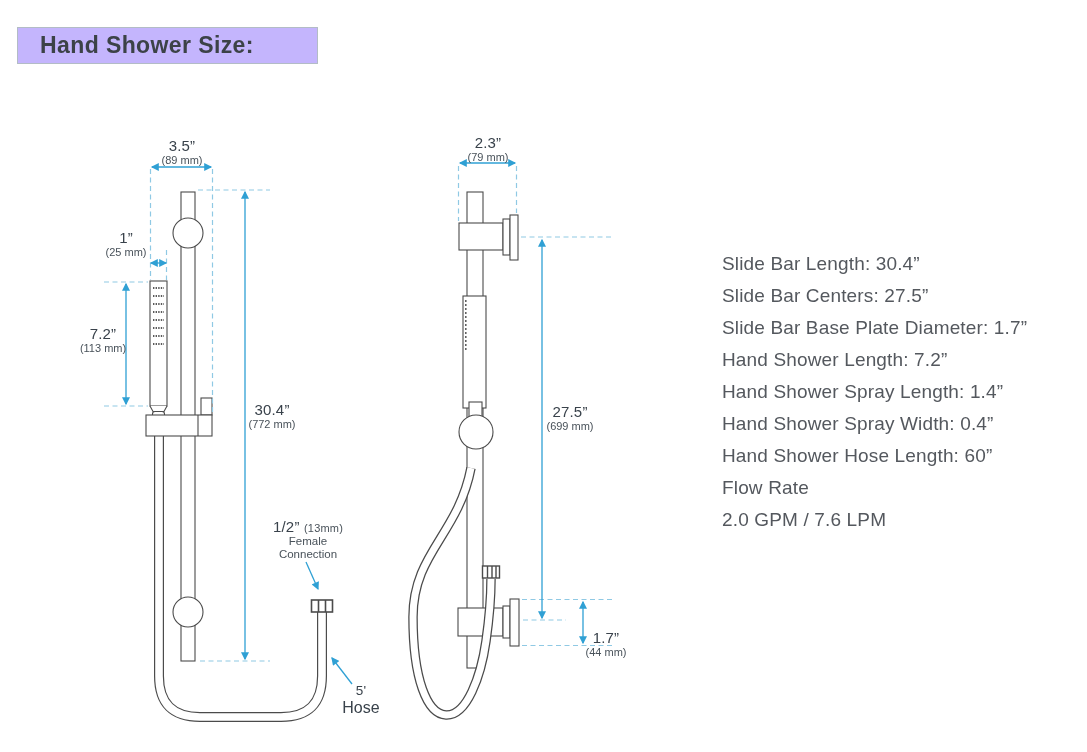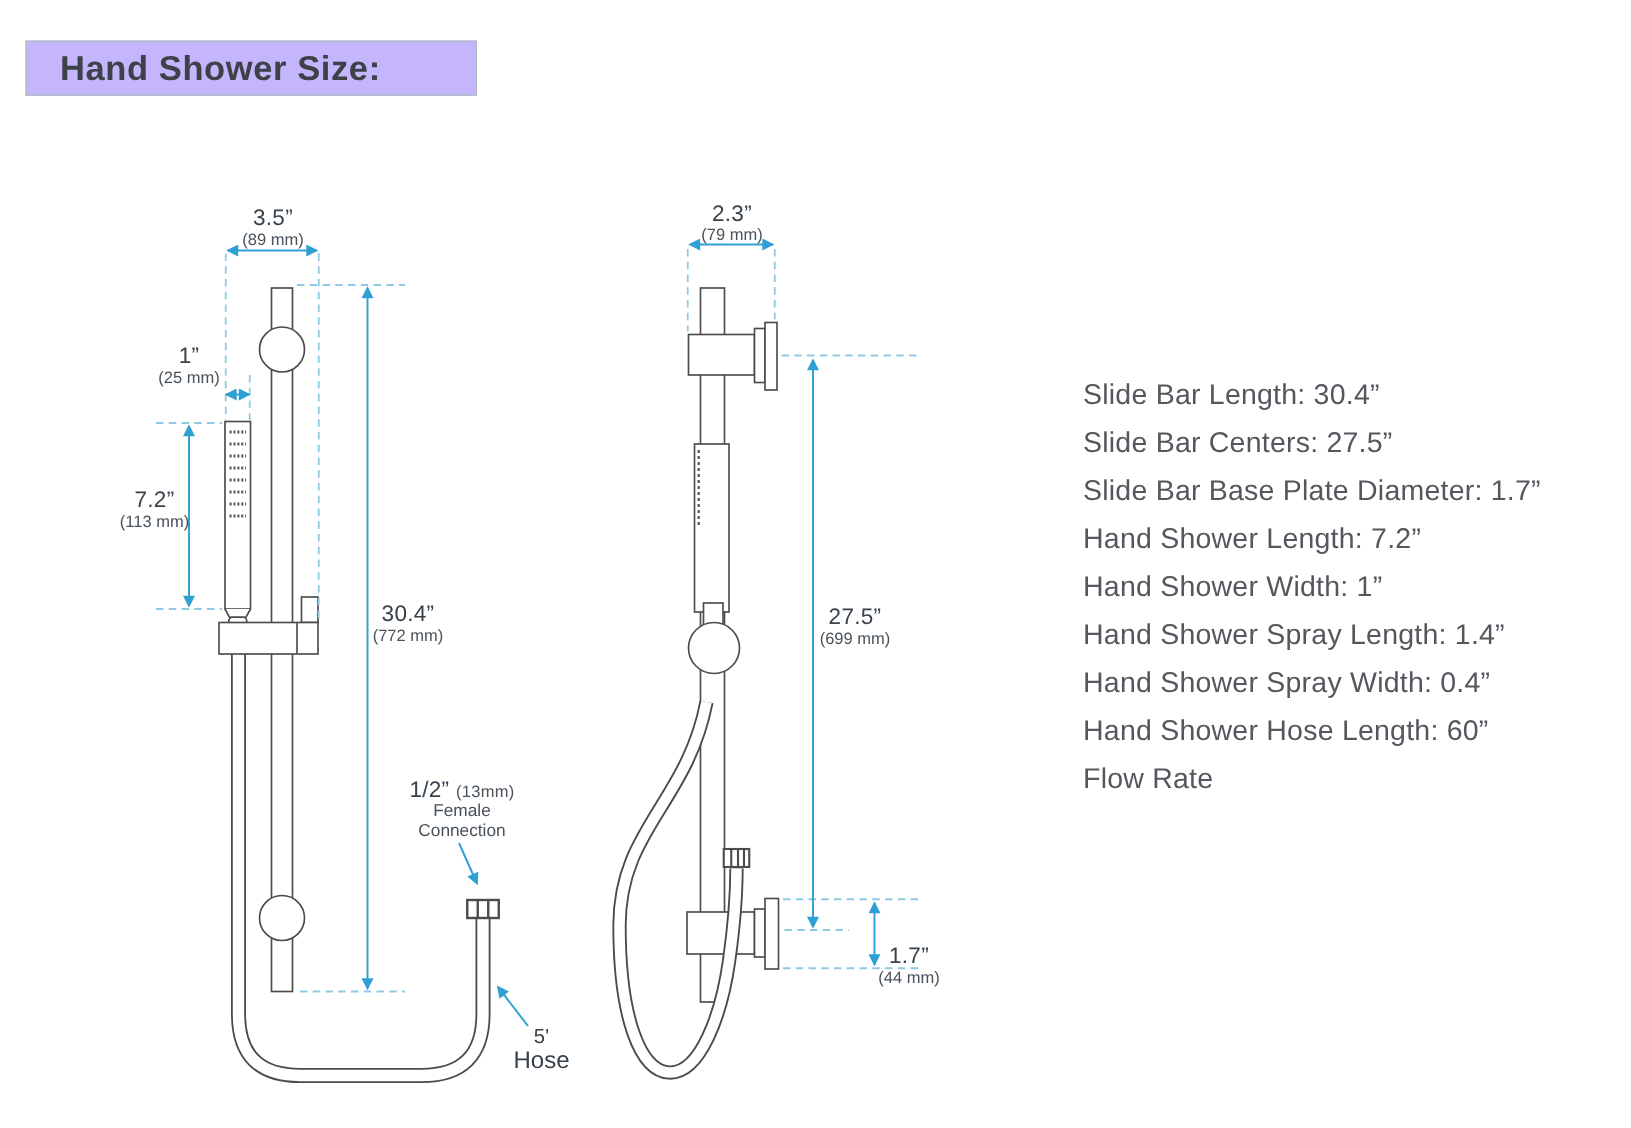--- a/index.html
+++ b/index.html
@@ -199,20 +199,20 @@
   <div class="dim" style="left:574px; top:629px; width:64px;">
     <span class="val">1.7”</span>
     <span class="met">(44 mm)</span>
   </div>
 
   <div class="spec-list">
     <div class="spec-row">Slide Bar Length: 30.4”</div>
     <div class="spec-row">Slide Bar Centers: 27.5”</div>
     <div class="spec-row">Slide Bar Base Plate Diameter: 1.7”</div>
     <div class="spec-row">Hand Shower Length: 7.2”</div>
-    <div class="spec-row">Hand Shower Width: 1”</div>
     <div class="spec-row">Hand Shower Spray Length: 1.4”</div>
     <div class="spec-row">Hand Shower Spray Width: 0.4”</div>
     <div class="spec-row">Hand Shower Hose Length: 60”</div>
     <div class="spec-row">Flow Rate</div>
+    <div class="spec-row">2.0 GPM / 7.6 LPM</div>
   </div>
 
 </div>
 
 </body></html>

